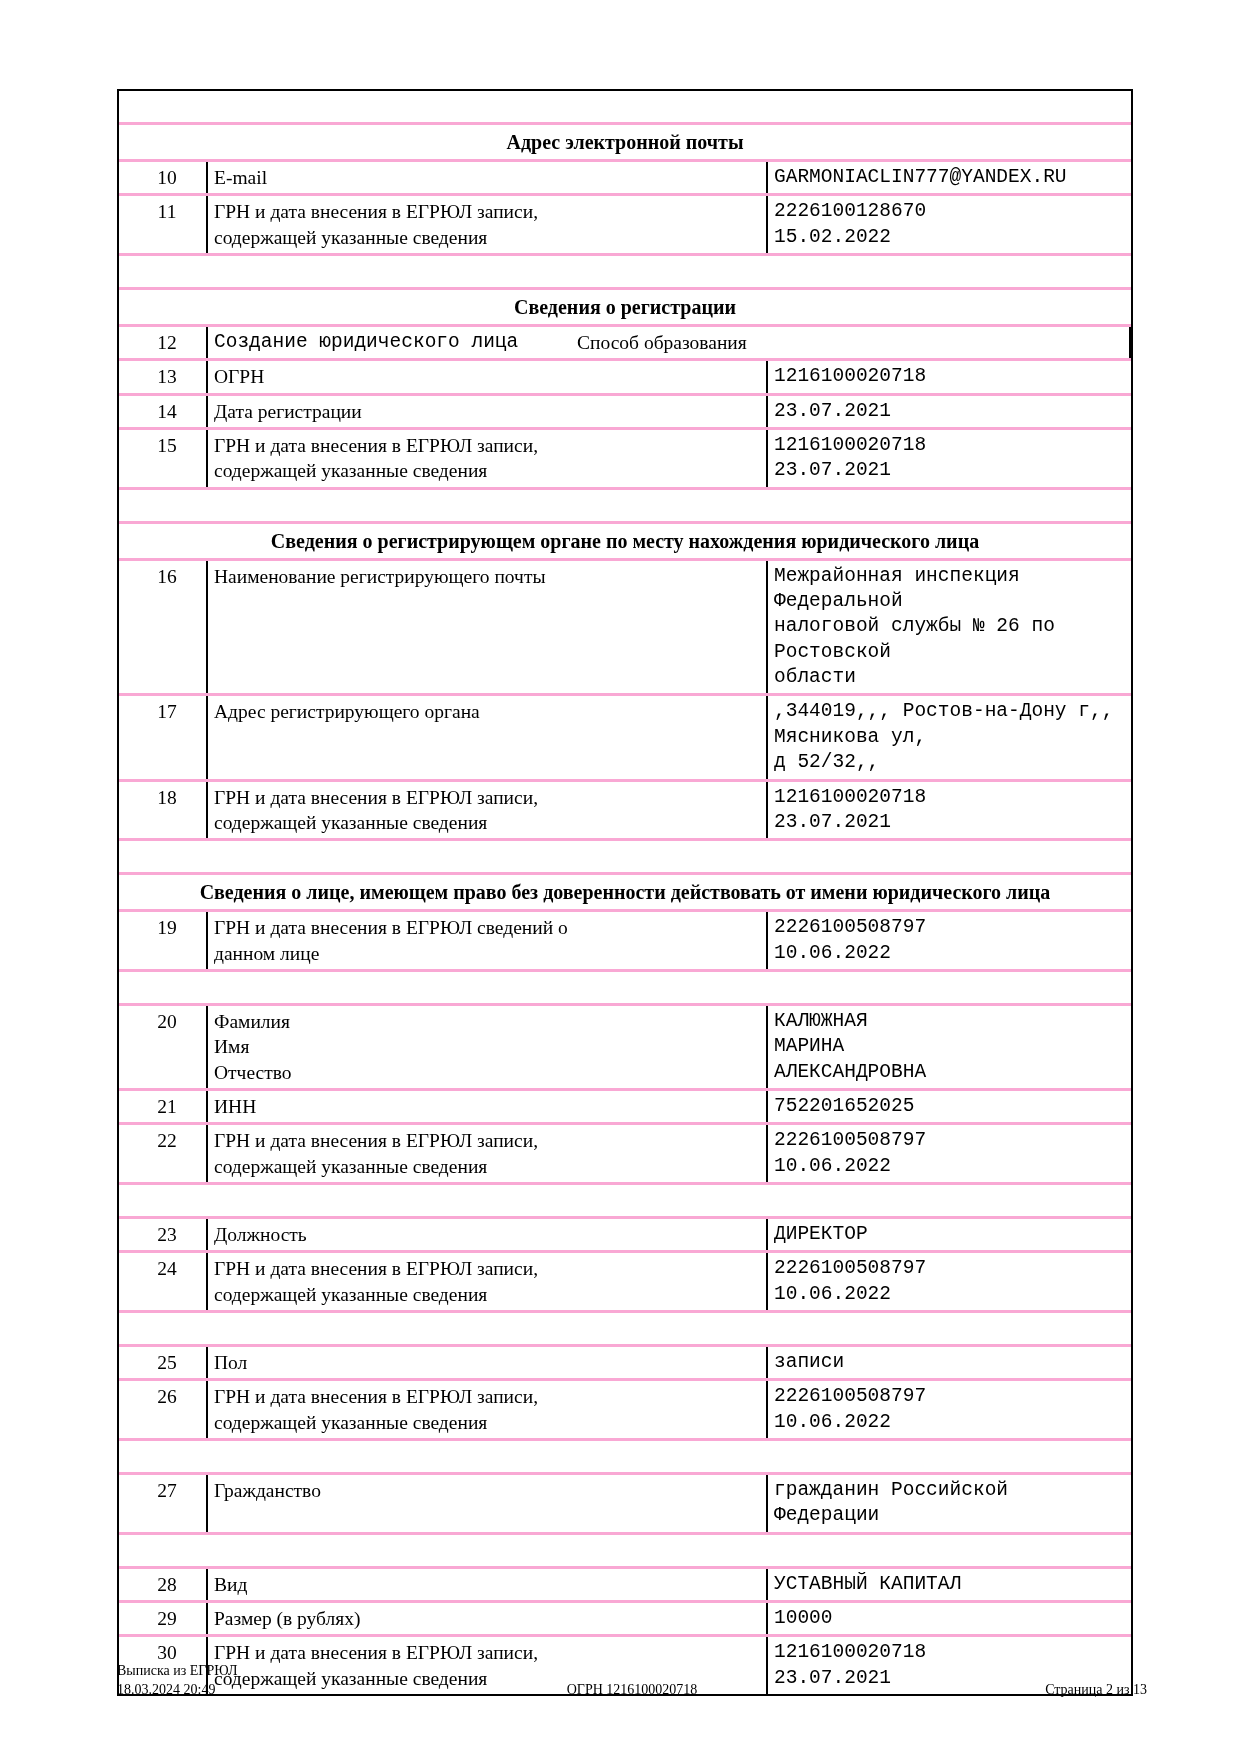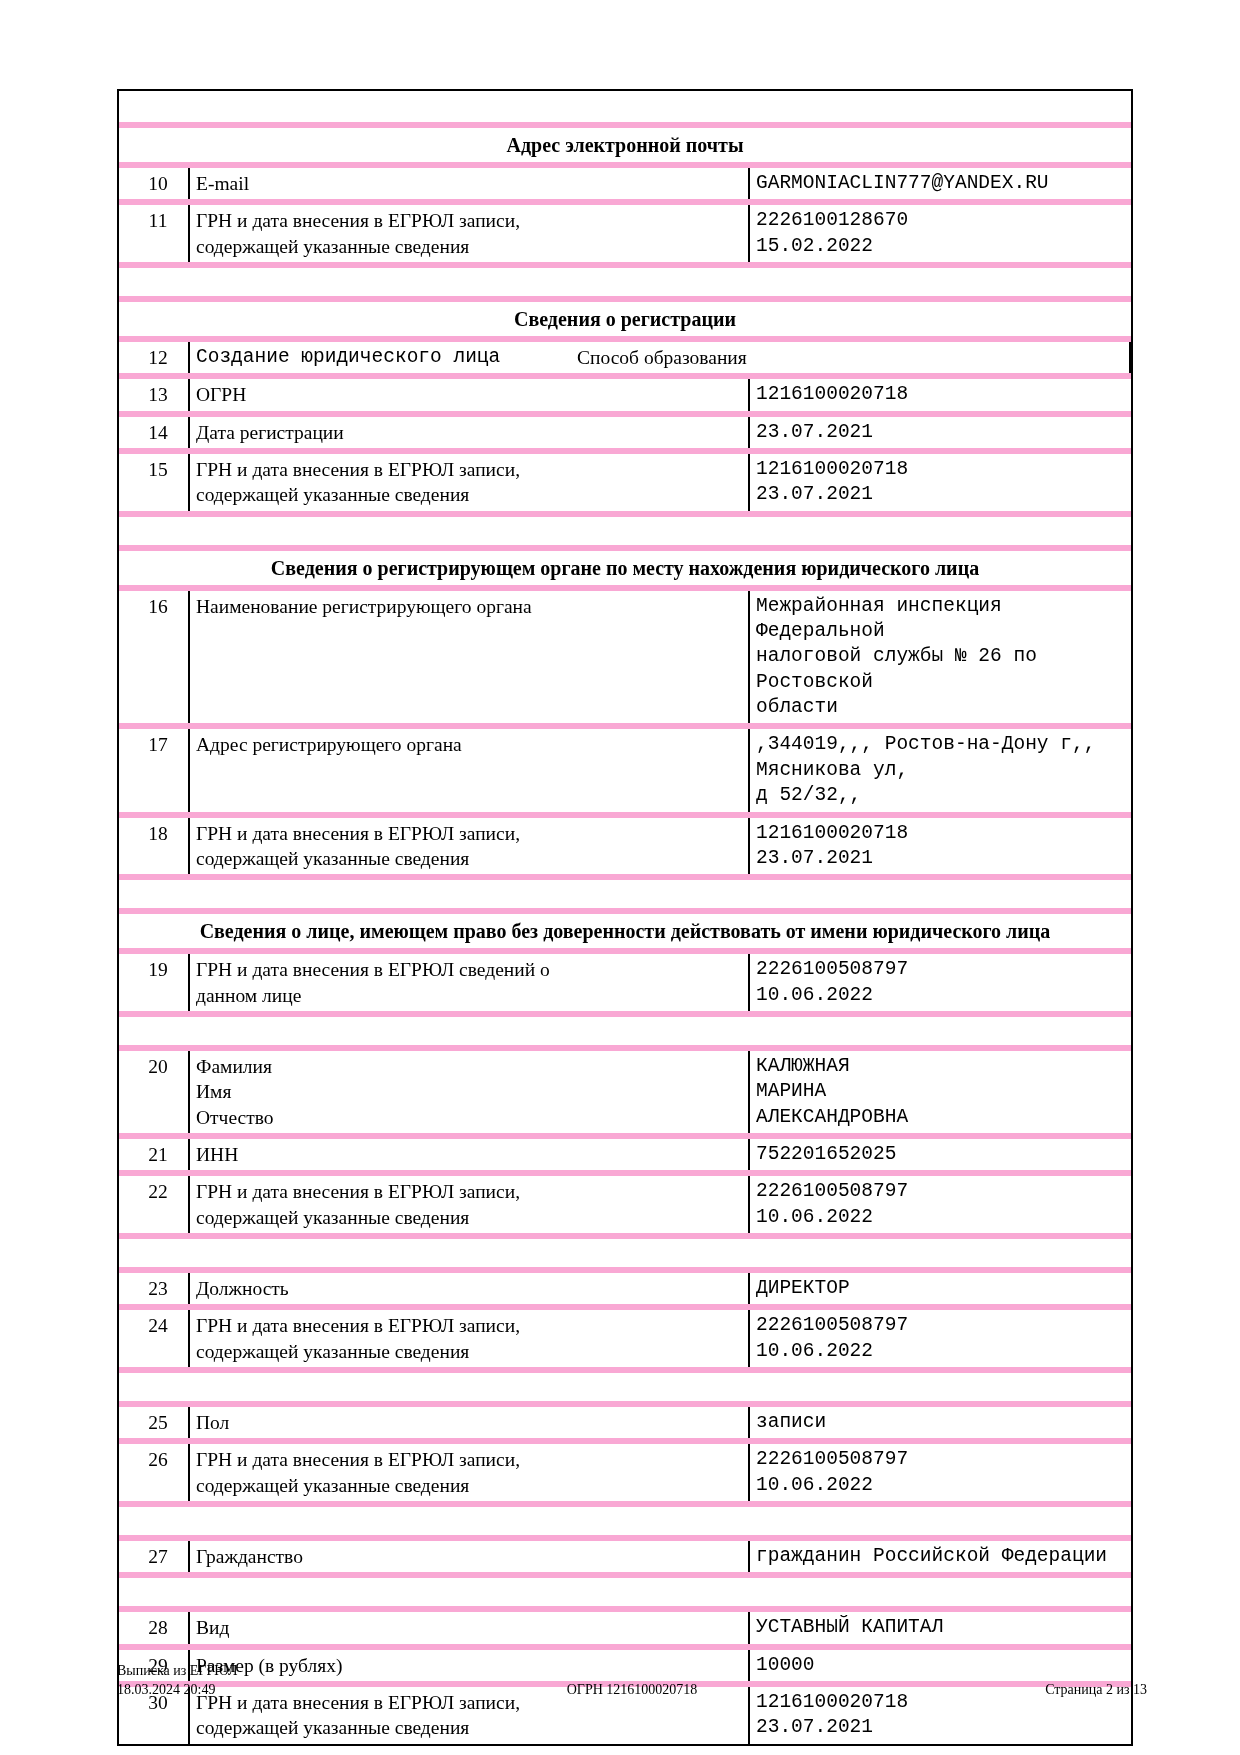--- a/index.html
+++ b/index.html
@@ -10,42 +10,42 @@
     font-family: "Liberation Serif", serif;
     color: #000;
   }
   .doc-table {
     position: absolute;
     left: 117px; top: 89px;
     width: 1016px;
     border: 2px solid #000;
     background: #fff;
   }
-  .trow { display: flex; border-top: 6px solid #f9a8d4; align-items: stretch; }
+  .trow { display: flex; border-top: 3px solid #f9a8d4; align-items: stretch; }
   .trow:first-child { border-top: none; }
   .trow.empty-top { min-height: 31px; }
   .trow.spacer { min-height: 34px; }
   .trow.header {
     display: block;
     text-align: center;
     font-weight: bold;
     font-size: 20px;
     line-height: 1.3;
     padding: 4px 10px;
   }
   .cell {
     font-size: 19.5px;
     line-height: 1.3;
     padding: 3px 6px;
     white-space: pre-line;
     overflow: hidden;
   }
   .cell.num {
     flex: none;
-    width: 71px;
+    width: 89px;
     text-align: center;
     border-right: 2px solid #000;
     padding-left: 9px; padding-right: 0;
   }
   .cell.label {
     flex: none;
     width: 560px;
     border-right: 2px solid #000;
   }
   .cell.value { flex: 1; font-family: Liberation Mono, monospace; }
@@ -106,21 +106,21 @@
       <div class="cell num">15</div>
       <div class="cell label">ГРН и дата внесения в ЕГРЮЛ записи,
 содержащей указанные сведения</div>
       <div class="cell value">1216100020718
 23.07.2021</div>
     </div>
     <div class="trow spacer"></div>
     <div class="trow header">Сведения о регистрирующем органе по месту нахождения юридического лица</div>
     <div class="trow">
       <div class="cell num">16</div>
-      <div class="cell label">Наименование регистрирующего органа</div>
+      <div class="cell label">Наименование регистрирующего почты</div>
       <div class="cell value">Межрайонная инспекция Федеральной
 налоговой службы № 26 по Ростовской
 области</div>
     </div>
     <div class="trow">
       <div class="cell num">17</div>
       <div class="cell label">Адрес регистрирующего органа</div>
       <div class="cell value">,344019,,, Ростов-на-Дону г,, Мясникова ул,
 д 52/32,,</div>
     </div>

